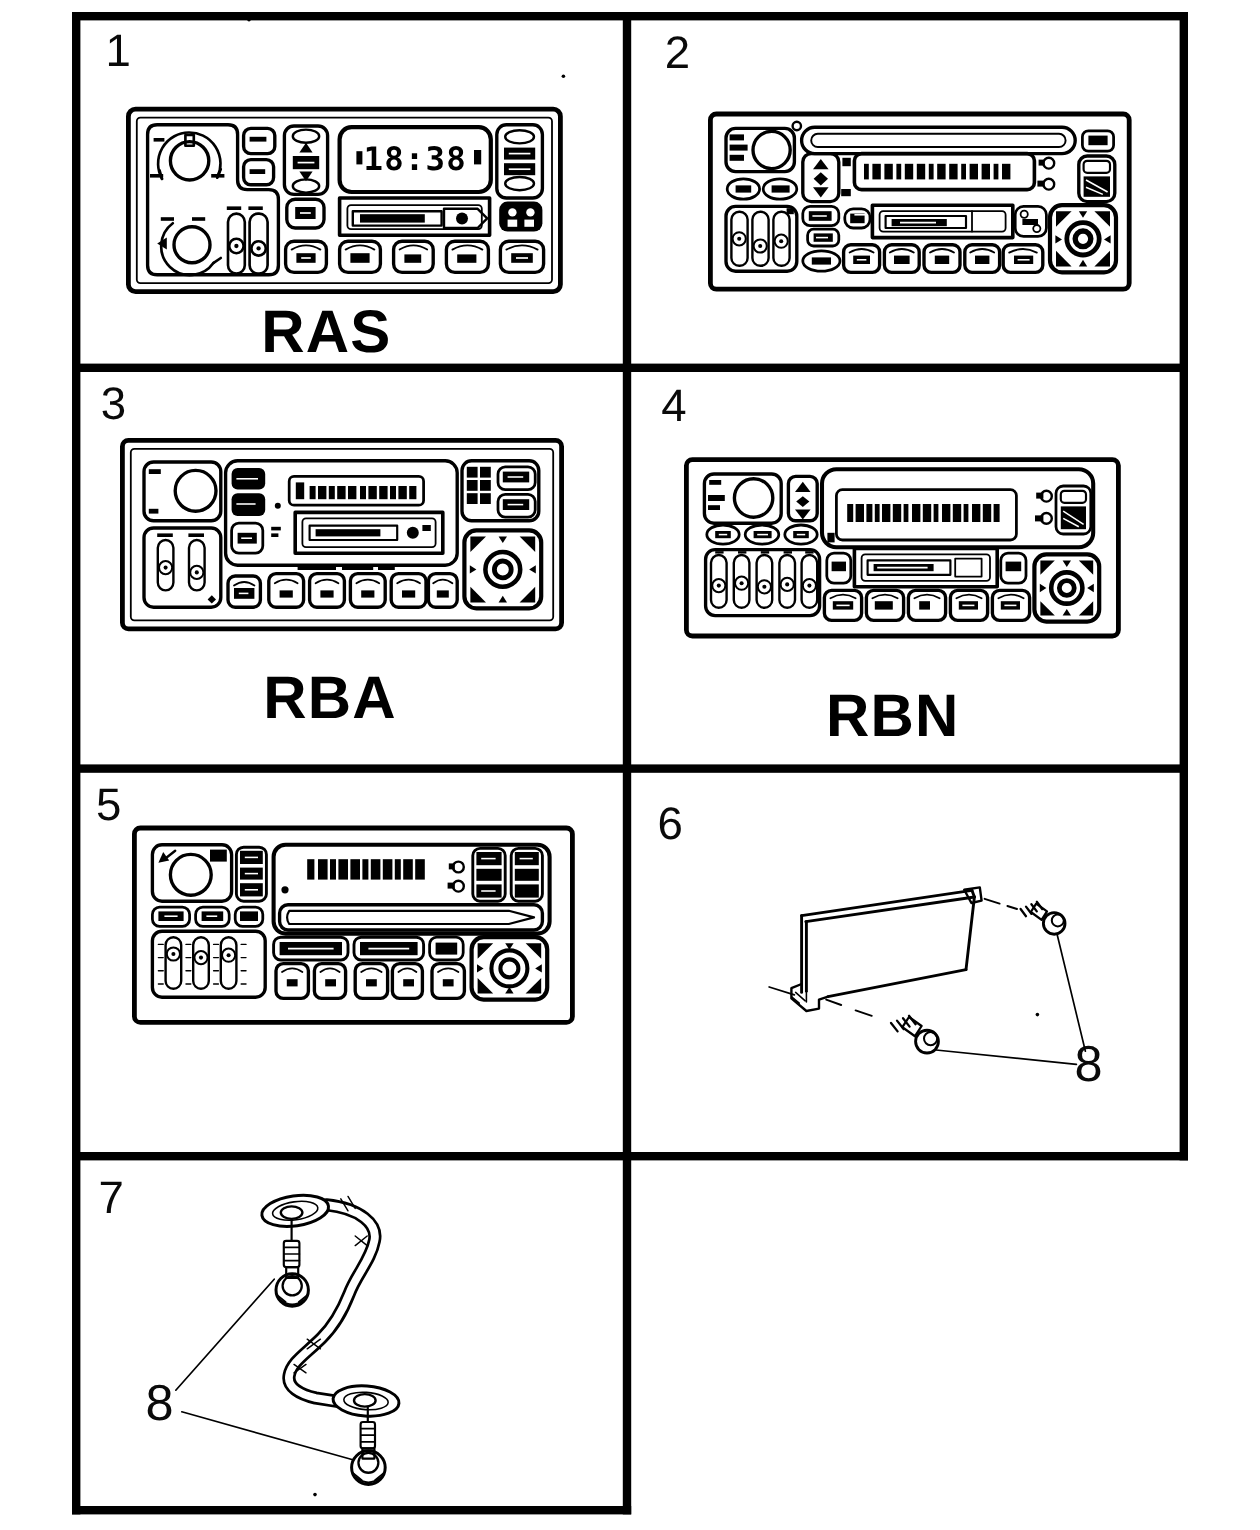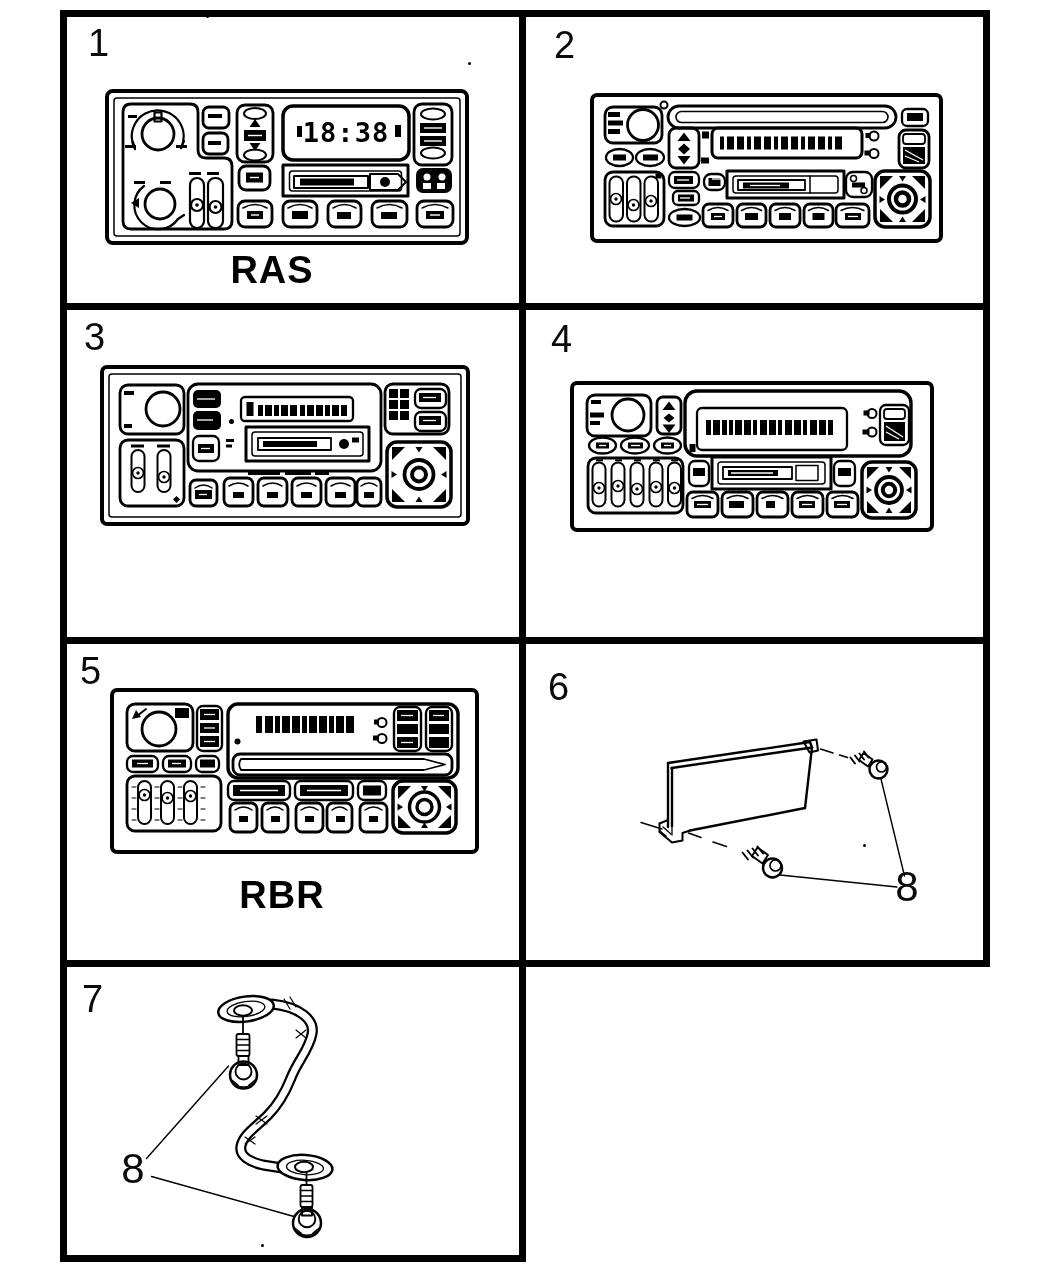--- a/index.html
+++ b/index.html
@@ -1,20 +1,20 @@
 <!DOCTYPE html>
 <html><head>
 <meta charset="utf-8">
 <style>
   html,body{margin:0;padding:0;background:#fff;}
   .sheet{position:relative;width:1050px;height:1275px;background:#fff;overflow:hidden;
          font-family:"Liberation Sans",sans-serif;color:#000;}
   .bseg{position:absolute;background:#000;}
   .num{position:absolute;font-size:38px;line-height:1;color:#0a0a0a;width:34px;text-align:left;}
-  .model{position:absolute;font-size:38px;font-weight:700;letter-spacing:1px;line-height:1;
+  .model{position:absolute;font-size:50px;font-weight:700;letter-spacing:1px;line-height:1;
          width:170px;text-align:center;color:#000;}
   .callout{position:absolute;font-size:42px;line-height:1;color:#0a0a0a;width:34px;text-align:center;}
   .art{position:absolute;}
   .speck{position:absolute;background:#000;border-radius:50%;}
   svg{overflow:visible;display:block;}
 </style>
 </head>
 <body>
 
 <div class="sheet">
@@ -30,21 +30,22 @@
 
   <div class="num" style="left:88px;top:24px">1</div>
   <div class="num" style="left:554px;top:26px">2</div>
   <div class="num" style="left:84px;top:318px">3</div>
   <div class="num" style="left:551px;top:320px">4</div>
   <div class="num" style="left:80px;top:652px">5</div>
   <div class="num" style="left:548px;top:668px">6</div>
   <div class="num" style="left:82px;top:980px">7</div>
 
   <div class="model" style="left:187px;top:251px">RAS</div>
-  <div class="model" style="left:197px;top:876px">RBR</div>
+  <div class="model" style="left:190px;top:556px">RBA</div>
+  <div class="model" style="left:659px;top:571px">RBN</div>
 
   <div class="callout" style="left:890px;top:866px">8</div>
   <div class="callout" style="left:116px;top:1148px">8</div>
 
   <svg class="art" style="left:100px;top:85px" width="375" height="165" viewBox="100 85 375 165">
     <g fill="none" stroke="#000" stroke-linejoin="round" stroke-linecap="round">
       <rect x="107" y="91" width="360" height="152" rx="6" stroke-width="4"></rect>
       <rect x="114" y="98" width="346" height="138" rx="3" stroke-width="1.5"></rect>
       <g stroke-width="2.8">
         <path d="M131 104 H190 Q198 104 198 112 V150 Q198 158 206 158 H224 Q232 158 232 166 V221 Q232 229 224 229 H131 Q123 229 123 221 V112 Q123 104 131 104 Z"></path>

